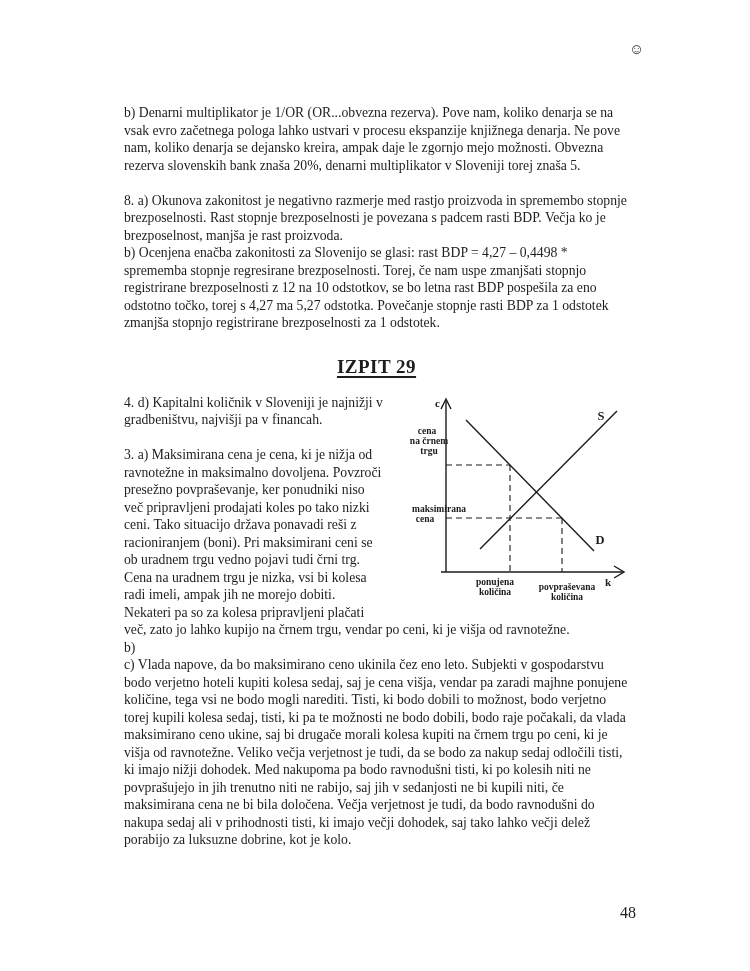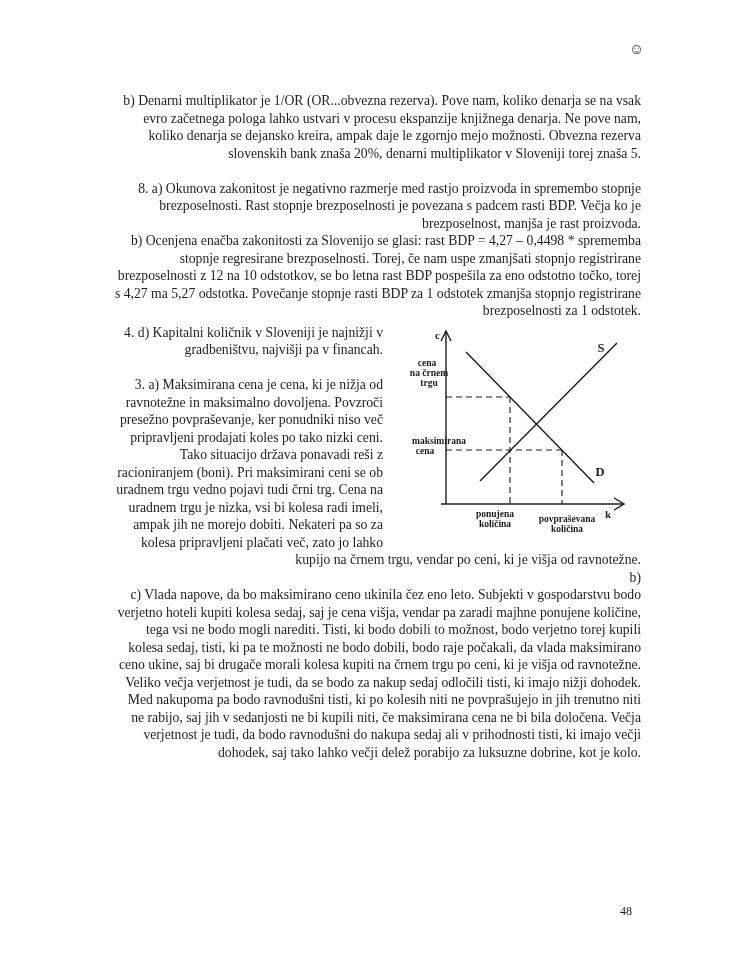--- a/index.html
+++ b/index.html
@@ -25,23 +25,22 @@
   .content {
     position: absolute;
     left: 108px;
     top: 88px;
     width: 537px;
     font-size: 13.7px;
     line-height: 17.5px;
     text-align: left;
   }
   .content p {
-    margin: 4px;
+    margin: 16px;
     white-space: pre-line;
-    text-align: right;
   }
   .gap-above {
     margin-top: 17.5px !important;
   }
   h1.exam-title {
     font-size: 19px;
     line-height: 22px;
     font-weight: bold;
     text-align: center;
     margin: 24px 0 14px 0;
@@ -78,35 +77,36 @@
     stroke-dasharray: 6 4;
     fill: none;
   }
   .diag-small-label { font-size: 9.5px; }
   .diag-axis-letter { font-size: 11px; }
   .diag-curve-letter { font-size: 12.5px; }
   .page-number {
     position: absolute;
     top: 904px;
     left: 620px;
-    font-size: 12px;
+    font-size: 16px;
   }
 </style>
 </head>
 <body>
 
 <span class="smiley">☺</span>
 
 <div class="content">
 
   <p>b) Denarni multiplikator je 1/OR (OR...obvezna rezerva). Pove nam, koliko denarja se na vsak evro začetnega pologa lahko ustvari v procesu ekspanzije knjižnega denarja. Ne pove nam, koliko denarja se dejansko kreira, ampak daje le zgornjo mejo možnosti. Obvezna rezerva slovenskih bank znaša 20%, denarni multiplikator v Sloveniji torej znaša 5.</p>
 
   <p class="gap-above">8. a) Okunova zakonitost je negativno razmerje med rastjo proizvoda in spremembo stopnje brezposelnosti. Rast stopnje brezposelnosti je povezana s padcem rasti BDP. Večja ko je brezposelnost, manjša je rast proizvoda.
 b) Ocenjena enačba zakonitosti za Slovenijo se glasi: rast BDP = 4,27 – 0,4498 * sprememba stopnje regresirane brezposelnosti. Torej, če nam uspe zmanjšati stopnjo registrirane brezposelnosti z 12 na 10 odstotkov, se bo letna rast BDP pospešila za eno odstotno točko, torej s 4,27 ma 5,27 odstotka. Povečanje stopnje rasti BDP za 1 odstotek zmanjša stopnjo registrirane brezposelnosti za 1 odstotek.</p>
 
+  <h1 class="exam-title">IZPIT 29</h1>
 
   <div class="figure">
     <svg viewBox="0 0 250 215">
 
       <line class="diag-line" x1="51" y1="6" x2="51" y2="178"></line>
       <path class="diag-line" d="M46 15 L51 5 L56 15"></path>
       <line class="diag-line" x1="46" y1="178" x2="228" y2="178"></line>
       <path class="diag-line" d="M219 172 L229 178 L219 184"></path>
 
       <line class="diag-line" x1="71" y1="26" x2="199" y2="157"></line>

